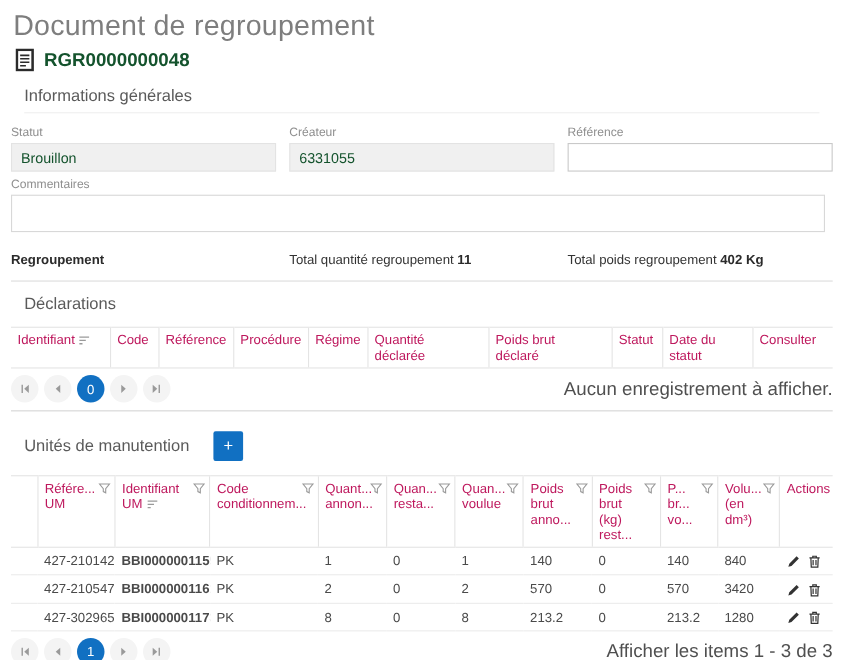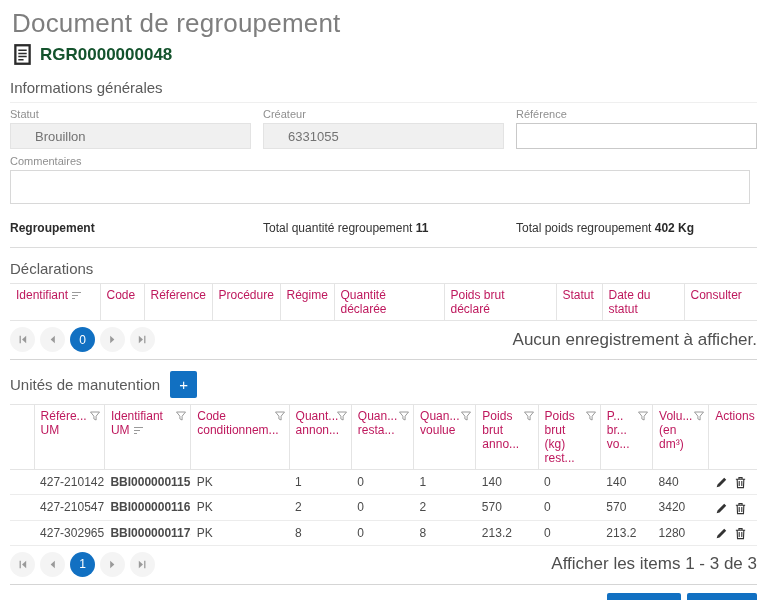--- a/index.html
+++ b/index.html
@@ -16,31 +16,31 @@
   
   .page-title{
     font-size:26px;font-weight:normal;color:#7e7e7e;
     margin:4px 0 2px 2px;letter-spacing:.2px;
   }
   .doc-row{display:flex;align-items:center;gap:9px;margin:5px 0 0 4px;}
   .doc-row .doc-id{font-size:17px;color:#14532d;font-weight:bold;}
 
   
   .section-title{
-    font-size:15px;font-weight:normal;color:#5a5a5a;margin:0;
+    font-size:15px;font-weight:normal;color:#5a5a5a;margin:12px;
   }
   .section-general{margin-top:14px;padding-bottom:6px;border-bottom:1px solid #efefef;}
   .section-decl{margin-top:12px;}
 
   
   .form-grid{display:grid;grid-template-columns:1fr 1fr 1fr;column-gap:12px;margin-top:5px;}
   .field label{display:block;font-size:11px;color:#8f8f8f;margin-bottom:3px;}
   .field input{
-    width:100%;height:26px;border:1px solid #c9c9c9;padding:0 24px;
-    font-size:13px;color:#737373;font-family:inherit;outline:none;
+    width:100%;height:26px;border:1px solid #c9c9c9;padding:0 8px;
+    font-size:13px;color:#14532d;font-family:inherit;outline:none;
   }
   .field input[readonly]{background:#f0f0f0;border-color:#e3e3e3;}
   .field-comments{margin-top:6px;}
   .field-comments textarea{
     width:99%;height:34px;border:1px solid #d8d8d8;resize:none;
     font-family:inherit;font-size:13px;padding:4px 8px;outline:none;
   }
 
   
   .totals-grid{

